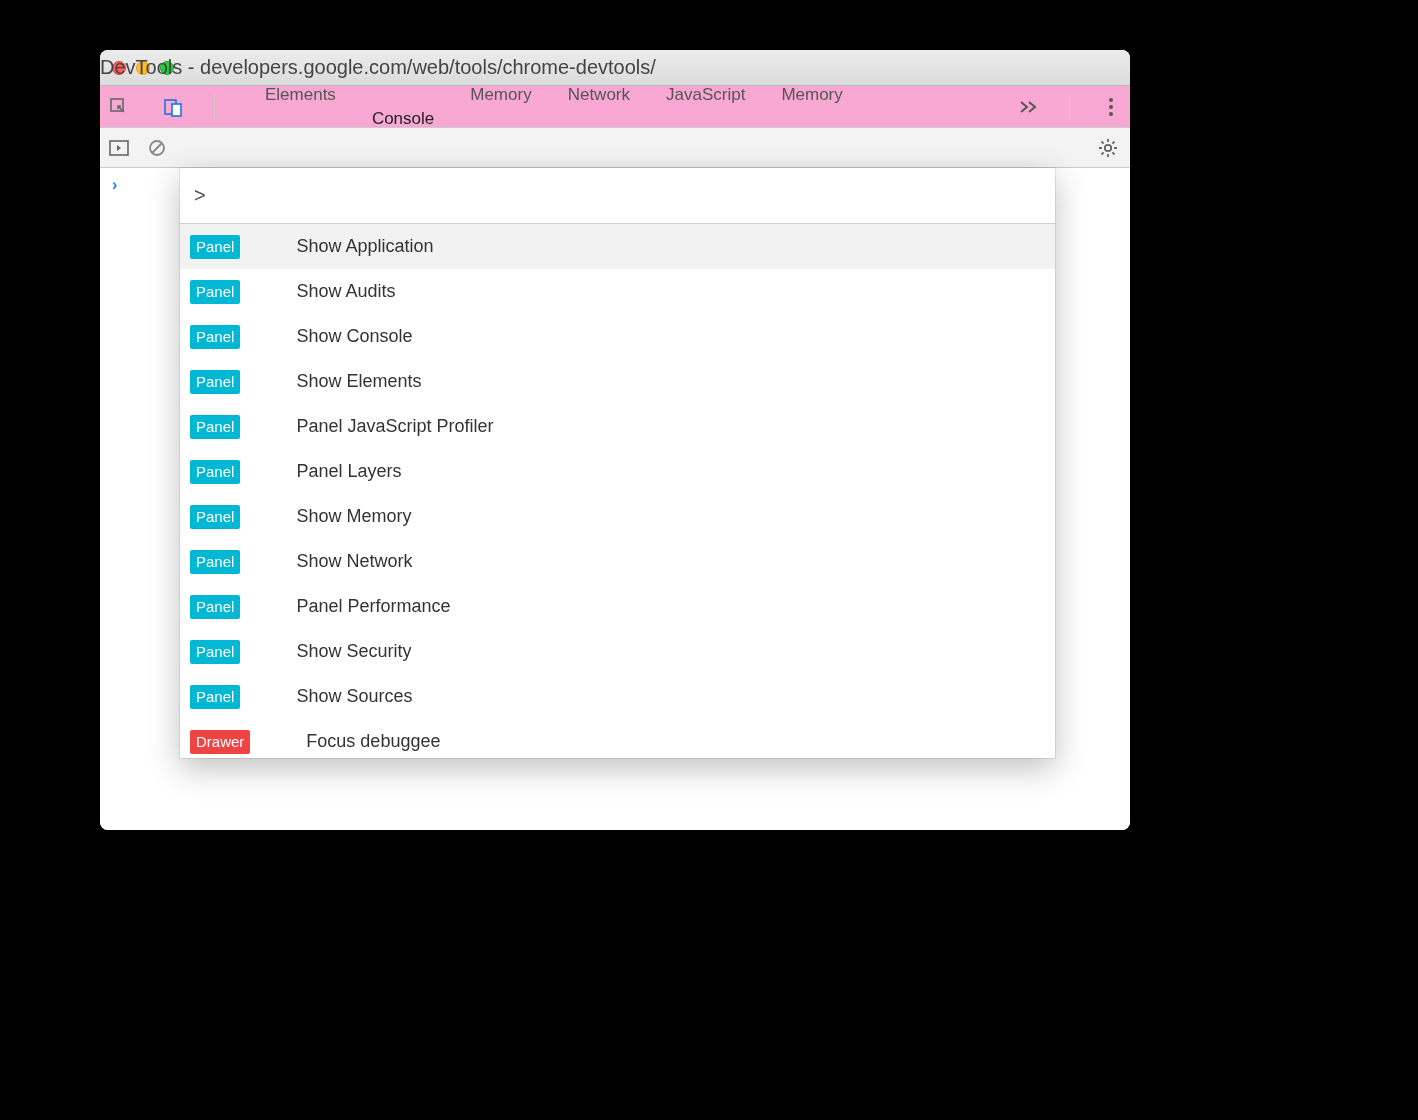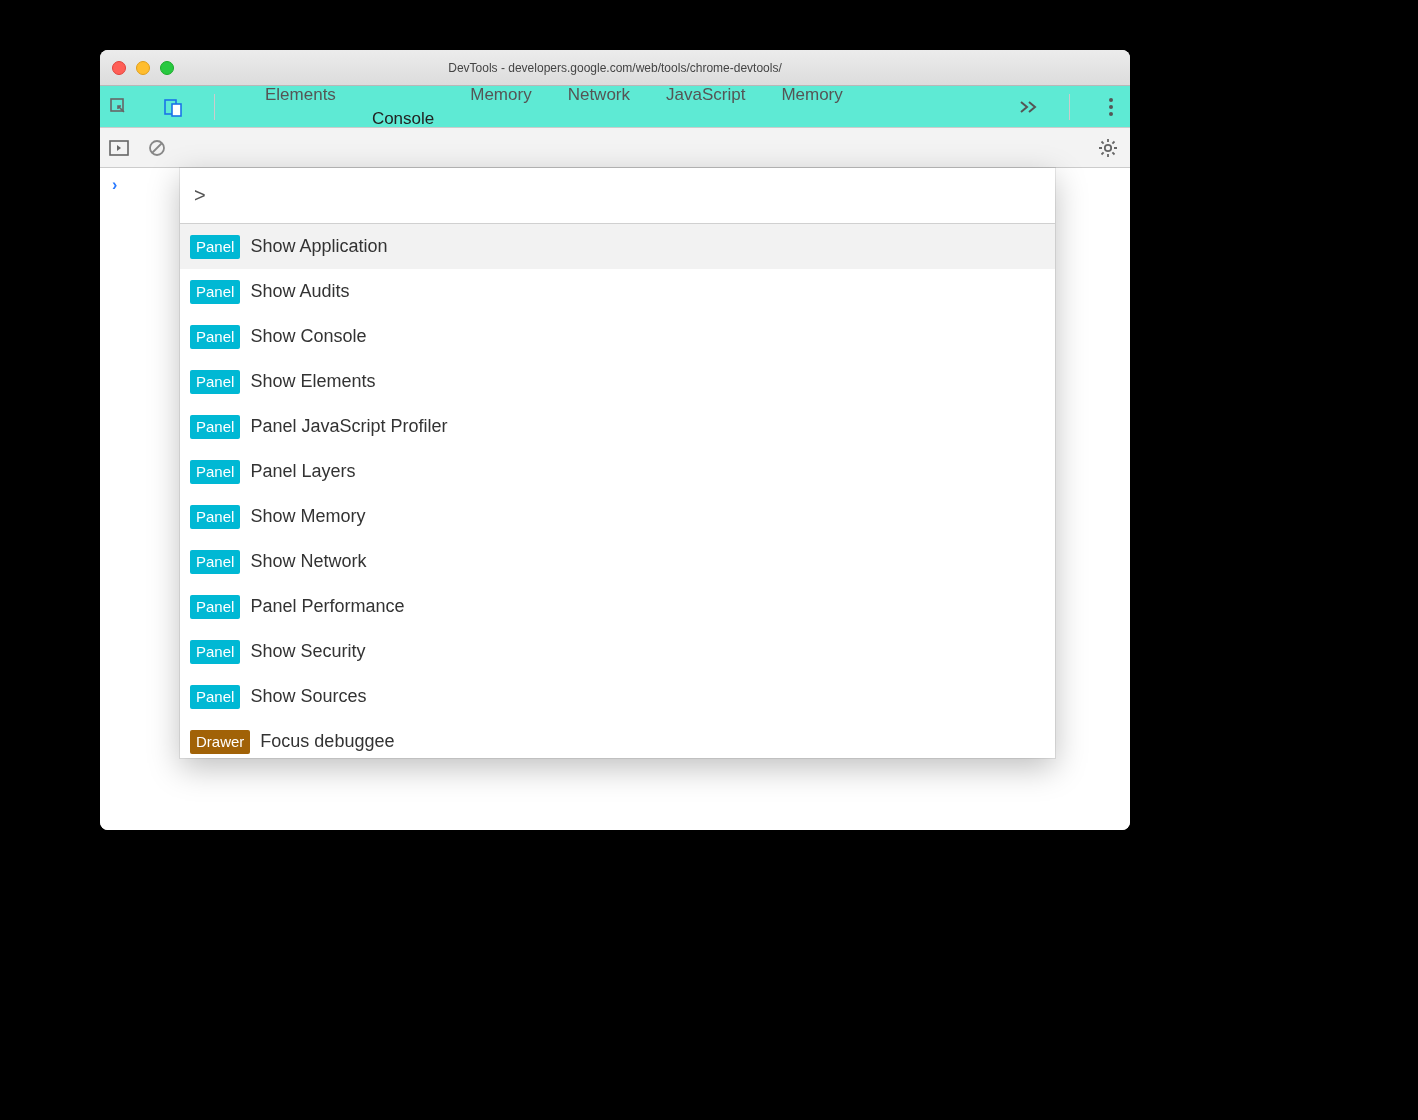--- a/index.html
+++ b/index.html
@@ -31,29 +31,29 @@
     align-items: center;
     padding: 0 12px;
     position: relative;
   }
   .traffic { display: flex; gap: 10px; }
   .tl { width: 14px; height: 14px; border-radius: 50%; }
   .tl.red { background:#ff5f57; border:1px solid #e1423b; }
   .tl.yellow { background:#ffbd2e; border:1px solid #e09e1a; }
   .tl.green { background:#28c940; border:1px solid #1aab29; }
   .title {
-    position:absolute; left:0; right:0; text-align:center;
-    font-size: 12px; color:#444;
+    position:absolute; left:0; right:0; text-align:left;
+    font-size: 20px; color:#444;
     pointer-events:none;
   }
   .toolbar {
     height: 42px;
     border-bottom: 1px solid #ccc;
     display:flex; align-items:center;
-    background:#5eead4;
+    background:#f9a8d4;
     font-size:17px; color:#555;gap:16px;
   }
   .tool-divider { width:1px; height:26px; background:#ccc; margin:0 6px; }
   .tool-icon {
     width:38px; height:42px; display:flex; align-items:center; justify-content:center;
     cursor:pointer;
   }
   .tabs { display:flex; gap:0; flex:1; padding-left:10px;}
   .tab { padding:0 18px; height:42px; display:flex; align-items:center; cursor:pointer; color:#555;}
   .tab.active { color:#222;margin-top:24px; }
@@ -79,31 +79,31 @@
     border-bottom:1px solid #d0d0d0;
     font-size:20px; color:#333;
   }
   .cmd-input-row .gt { color:#555; margin-right:6px;}
   .cmd-input {
     border:none; outline:none; flex:1; font-size:20px; background:transparent;
   }
   .cmd-list { flex:1; overflow:hidden; }
   .cmd-row {
     height:45px; display:flex; align-items:center; padding:0 10px;
-    font-size:18px; color:#333; cursor:pointer;
+    font-size:18px; color:#333; cursor:pointer;gap:46px;
   }
   .cmd-row.selected { background:#f2f2f2; }
   .badge {
     display:inline-flex; align-items:center; justify-content:center;
     height:24px; padding:0 6px; border-radius:2px;
     color:#fff; font-size:15px; font-weight:500; margin-right:10px;
     min-width:50px;
   }
   .badge.panel { background:#00b8d4; }
-  .badge.drawer { background:#a16207; }
+  .badge.drawer { background:#ef4444; }
   svg { display:block; }
 </style>
 </head>
 <body>
 
 <div class="window">
 
   <div class="titlebar">
     <div class="traffic">
       <div class="tl red"></div>

